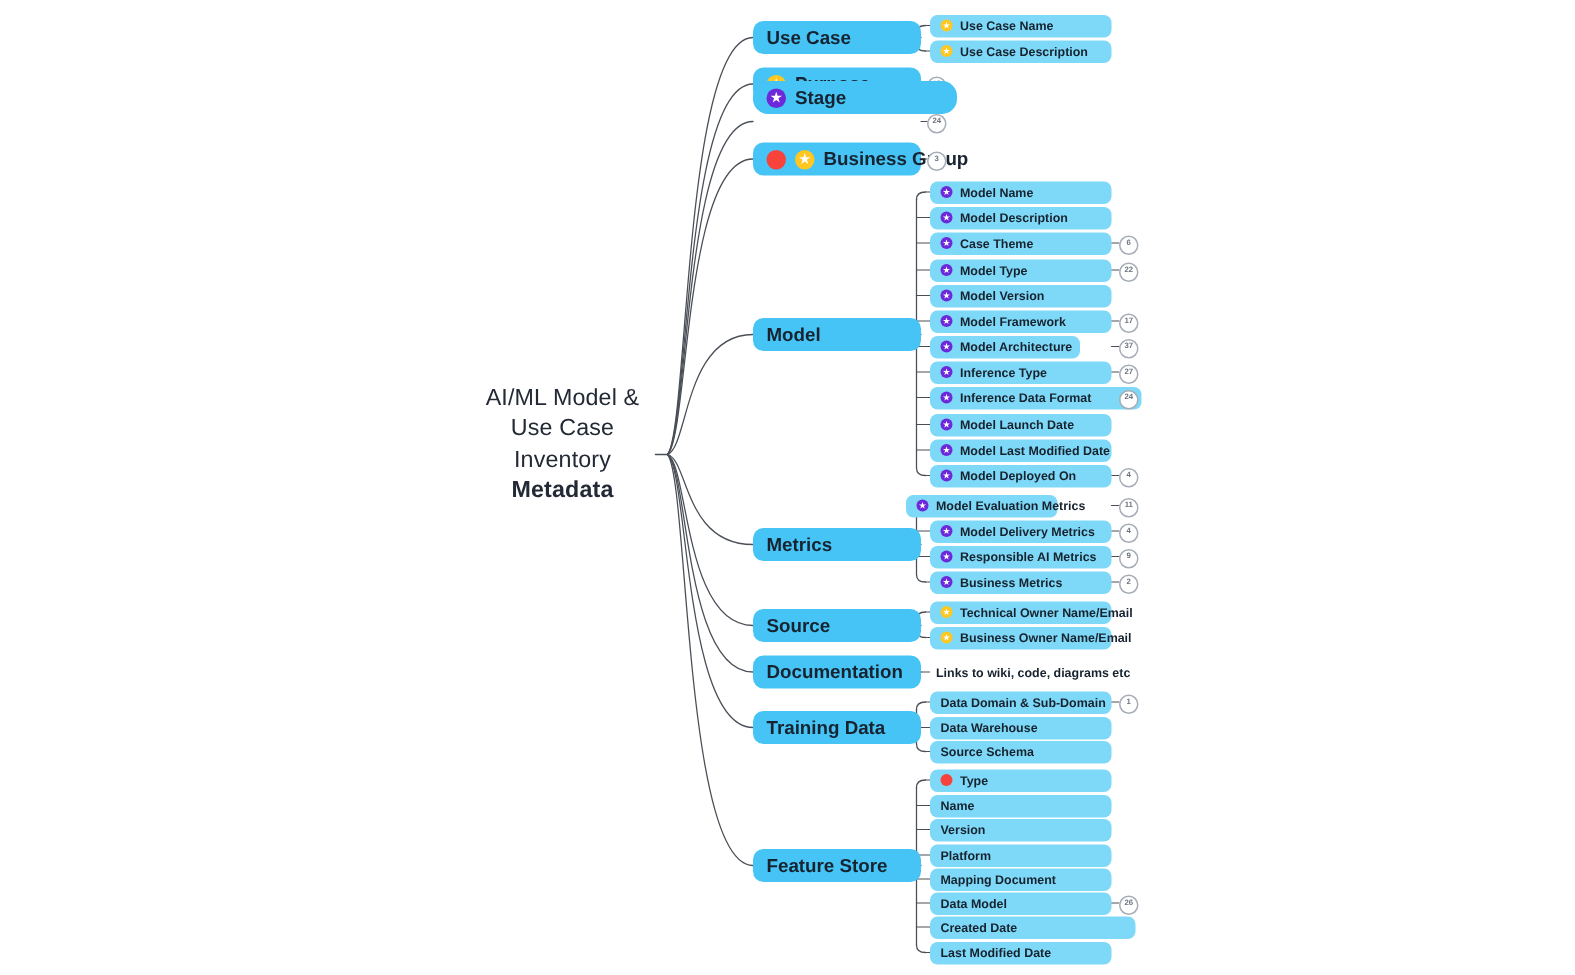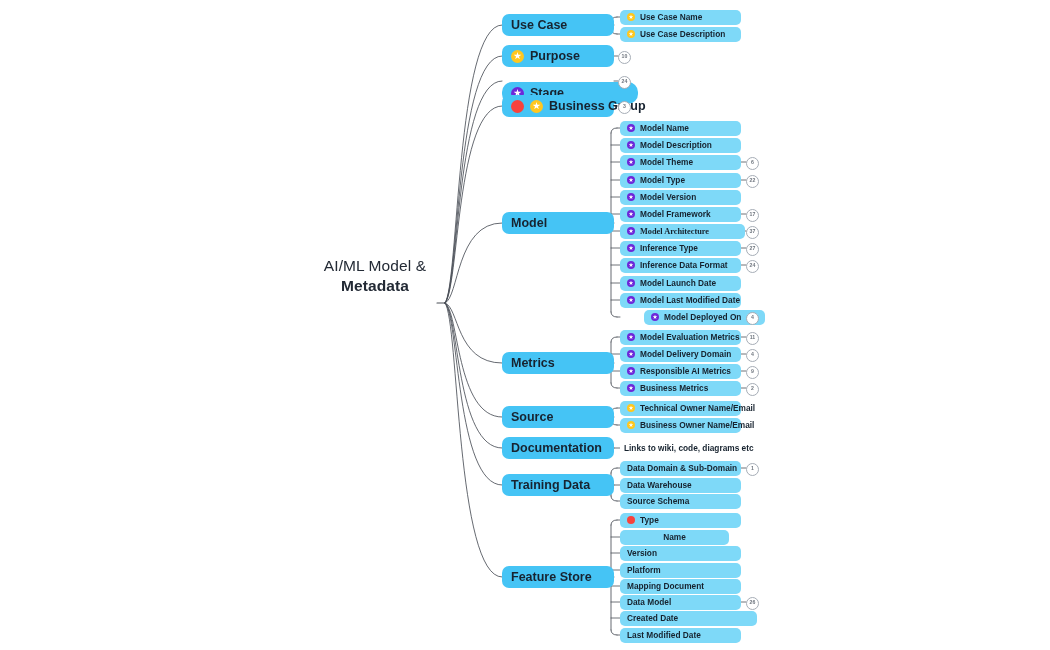--- a/index.html
+++ b/index.html
@@ -149,20 +149,21 @@
       <path d="M611,570 L620,570" fill="none" stroke="#4a4f57" stroke-width="0.8" stroke-linecap="round"></path>
       <path d="M611,586 L620,586" fill="none" stroke="#4a4f57" stroke-width="0.8" stroke-linecap="round"></path>
       <path d="M611,602 L620,602" fill="none" stroke="#4a4f57" stroke-width="0.8" stroke-linecap="round"></path>
       <path d="M741,602 L746,602" fill="none" stroke="#4a4f57" stroke-width="0.8" stroke-linecap="round"></path>
       <path d="M611,618 L620,618" fill="none" stroke="#4a4f57" stroke-width="0.8" stroke-linecap="round"></path>
       <path d="M617,635 L620,635" fill="none" stroke="#4a4f57" stroke-width="0.8" stroke-linecap="round"></path>
     </svg>
 
   <div class="root" style="left:315px;top:256px;width:120px;">
     <div>AI/ML Model &amp;</div>
+    <div>Use Case Inventory</div>
     <div class="l3">Metadata</div>
   </div>
 
 <div class="node n1" style="left: 502px; top: 14px; width: 112px;">
       <span class="lbl">Use Case</span>
     </div>
     <div class="node n2" style="left: 620px; top: 9.5px; width: 121px;">
       <span class="ico sm">
         <span class="star y" style="display: block; width: 8px; height: 8px; --s: 8px; position: relative;"><i></i><span style="position: absolute; left: 50%; top: 50%; transform: translate(-50%, -50%); background: rgb(255, 255, 255); width: 4.96px; height: 4.96px; clip-path: polygon(50% 0%, 61% 35%, 98% 35%, 68% 57%, 79% 91%, 50% 70%, 21% 91%, 32% 57%, 2% 35%, 39% 35%);"></span></span>
       </span>
@@ -174,21 +175,21 @@
       </span>
       <span class="lbl">Use Case Description</span>
     </div>
     <div class="node n1" style="left: 502px; top: 45px; width: 112px;">
       <span class="ico">
         <span class="star y" style="display: block; width: 13px; height: 13px; --s: 13px; position: relative;"><i></i><span style="position: absolute; left: 50%; top: 50%; transform: translate(-50%, -50%); background: rgb(255, 255, 255); width: 8.06px; height: 8.06px; clip-path: polygon(50% 0%, 61% 35%, 98% 35%, 68% 57%, 79% 91%, 50% 70%, 21% 91%, 32% 57%, 2% 35%, 39% 35%);"></span></span>
       </span>
       <span class="lbl" style="text-align: left;">Purpose</span>
     </div>
     <div class="badge" style="left: 618px; top: 50.5px;">10</div>
-    <div class="node n1" style="left: 502px; top: 82px; width: 136px; border-radius: 10px;">
+    <div class="node n1" style="left: 502px; top: 54px; width: 136px; border-radius: 10px;">
       <span class="ico">
         <span class="star p" style="display: block; width: 13px; height: 13px; --s: 13px; position: relative;"><i></i><span style="position: absolute; left: 50%; top: 50%; transform: translate(-50%, -50%); background: rgb(255, 255, 255); width: 8.06px; height: 8.06px; clip-path: polygon(50% 0%, 61% 35%, 98% 35%, 68% 57%, 79% 91%, 50% 70%, 21% 91%, 32% 57%, 2% 35%, 39% 35%);"></span></span>
       </span>
       <span class="lbl" style="text-align: left;">Stage</span>
     </div>
     <div class="badge" style="left: 618px; top: 75.5px;">24</div>
     <div class="node n1" style="left: 502px; top: 95px; width: 112px;">
       <span class="ico">
         <span class="dot r" style="display: block; width: 13px; height: 13px;"></span>
       </span>
@@ -210,21 +211,21 @@
     <div class="node n2" style="left: 620px; top: 137.5px; width: 121px;">
       <span class="ico sm">
         <span class="star p" style="display: block; width: 8px; height: 8px; --s: 8px; position: relative;"><i></i><span style="position: absolute; left: 50%; top: 50%; transform: translate(-50%, -50%); background: rgb(255, 255, 255); width: 4.96px; height: 4.96px; clip-path: polygon(50% 0%, 61% 35%, 98% 35%, 68% 57%, 79% 91%, 50% 70%, 21% 91%, 32% 57%, 2% 35%, 39% 35%);"></span></span>
       </span>
       <span class="lbl">Model Description</span>
     </div>
     <div class="node n2" style="left: 620px; top: 154.5px; width: 121px;">
       <span class="ico sm">
         <span class="star p" style="display: block; width: 8px; height: 8px; --s: 8px; position: relative;"><i></i><span style="position: absolute; left: 50%; top: 50%; transform: translate(-50%, -50%); background: rgb(255, 255, 255); width: 4.96px; height: 4.96px; clip-path: polygon(50% 0%, 61% 35%, 98% 35%, 68% 57%, 79% 91%, 50% 70%, 21% 91%, 32% 57%, 2% 35%, 39% 35%);"></span></span>
       </span>
-      <span class="lbl">Model Theme</span>
+      <span class="lbl">Case Theme</span>
     </div>
     <div class="badge" style="left: 746px; top: 156.5px;">6</div>
     <div class="node n2" style="left: 620px; top: 172.5px; width: 121px;">
       <span class="ico sm">
         <span class="star p" style="display: block; width: 8px; height: 8px; --s: 8px; position: relative;"><i></i><span style="position: absolute; left: 50%; top: 50%; transform: translate(-50%, -50%); background: rgb(255, 255, 255); width: 4.96px; height: 4.96px; clip-path: polygon(50% 0%, 61% 35%, 98% 35%, 68% 57%, 79% 91%, 50% 70%, 21% 91%, 32% 57%, 2% 35%, 39% 35%);"></span></span>
       </span>
       <span class="lbl">Model Type</span>
     </div>
     <div class="badge" style="left: 746px; top: 174.5px;">22</div>
     <div class="node n2" style="left: 620px; top: 189.5px; width: 121px;">
@@ -233,75 +234,75 @@
       </span>
       <span class="lbl">Model Version</span>
     </div>
     <div class="node n2" style="left: 620px; top: 206.5px; width: 121px;">
       <span class="ico sm">
         <span class="star p" style="display: block; width: 8px; height: 8px; --s: 8px; position: relative;"><i></i><span style="position: absolute; left: 50%; top: 50%; transform: translate(-50%, -50%); background: rgb(255, 255, 255); width: 4.96px; height: 4.96px; clip-path: polygon(50% 0%, 61% 35%, 98% 35%, 68% 57%, 79% 91%, 50% 70%, 21% 91%, 32% 57%, 2% 35%, 39% 35%);"></span></span>
       </span>
       <span class="lbl">Model Framework</span>
     </div>
     <div class="badge" style="left: 746px; top: 208.5px;">17</div>
-    <div class="node n2" style="left: 620px; top: 223.5px; width: 125px; font-family: Liberation Serif, serif;">
+    <div class="node n2" style="left: 620px; top: 223.5px; width: 100px;">
       <span class="ico sm">
         <span class="star p" style="display: block; width: 8px; height: 8px; --s: 8px; position: relative;"><i></i><span style="position: absolute; left: 50%; top: 50%; transform: translate(-50%, -50%); background: rgb(255, 255, 255); width: 4.96px; height: 4.96px; clip-path: polygon(50% 0%, 61% 35%, 98% 35%, 68% 57%, 79% 91%, 50% 70%, 21% 91%, 32% 57%, 2% 35%, 39% 35%);"></span></span>
       </span>
       <span class="lbl">Model Architecture</span>
     </div>
     <div class="badge" style="left: 746px; top: 225.5px;">37</div>
     <div class="node n2" style="left: 620px; top: 240.5px; width: 121px;">
       <span class="ico sm">
         <span class="star p" style="display: block; width: 8px; height: 8px; --s: 8px; position: relative;"><i></i><span style="position: absolute; left: 50%; top: 50%; transform: translate(-50%, -50%); background: rgb(255, 255, 255); width: 4.96px; height: 4.96px; clip-path: polygon(50% 0%, 61% 35%, 98% 35%, 68% 57%, 79% 91%, 50% 70%, 21% 91%, 32% 57%, 2% 35%, 39% 35%);"></span></span>
       </span>
       <span class="lbl">Inference Type</span>
     </div>
     <div class="badge" style="left: 746px; top: 242.5px;">27</div>
-    <div class="node n2" style="left: 620px; top: 257.5px; width: 121px;">
+    <div class="node n2" style="left: 620px; top: 257.5px; width: 141px;">
       <span class="ico sm">
         <span class="star p" style="display: block; width: 8px; height: 8px; --s: 8px; position: relative;"><i></i><span style="position: absolute; left: 50%; top: 50%; transform: translate(-50%, -50%); background: rgb(255, 255, 255); width: 4.96px; height: 4.96px; clip-path: polygon(50% 0%, 61% 35%, 98% 35%, 68% 57%, 79% 91%, 50% 70%, 21% 91%, 32% 57%, 2% 35%, 39% 35%);"></span></span>
       </span>
       <span class="lbl">Inference Data Format</span>
     </div>
     <div class="badge" style="left: 746px; top: 259.5px;">24</div>
     <div class="node n2" style="left: 620px; top: 275.5px; width: 121px;">
       <span class="ico sm">
         <span class="star p" style="display: block; width: 8px; height: 8px; --s: 8px; position: relative;"><i></i><span style="position: absolute; left: 50%; top: 50%; transform: translate(-50%, -50%); background: rgb(255, 255, 255); width: 4.96px; height: 4.96px; clip-path: polygon(50% 0%, 61% 35%, 98% 35%, 68% 57%, 79% 91%, 50% 70%, 21% 91%, 32% 57%, 2% 35%, 39% 35%);"></span></span>
       </span>
       <span class="lbl">Model Launch Date</span>
     </div>
     <div class="node n2" style="left: 620px; top: 292.5px; width: 121px;">
       <span class="ico sm">
         <span class="star p" style="display: block; width: 8px; height: 8px; --s: 8px; position: relative;"><i></i><span style="position: absolute; left: 50%; top: 50%; transform: translate(-50%, -50%); background: rgb(255, 255, 255); width: 4.96px; height: 4.96px; clip-path: polygon(50% 0%, 61% 35%, 98% 35%, 68% 57%, 79% 91%, 50% 70%, 21% 91%, 32% 57%, 2% 35%, 39% 35%);"></span></span>
       </span>
       <span class="lbl">Model Last Modified Date</span>
     </div>
-    <div class="node n2" style="left: 644px; top: 309.5px; width: 121px;">
+    <div class="node n2" style="left: 620px; top: 309.5px; width: 121px;">
       <span class="ico sm">
         <span class="star p" style="display: block; width: 8px; height: 8px; --s: 8px; position: relative;"><i></i><span style="position: absolute; left: 50%; top: 50%; transform: translate(-50%, -50%); background: rgb(255, 255, 255); width: 4.96px; height: 4.96px; clip-path: polygon(50% 0%, 61% 35%, 98% 35%, 68% 57%, 79% 91%, 50% 70%, 21% 91%, 32% 57%, 2% 35%, 39% 35%);"></span></span>
       </span>
       <span class="lbl">Model Deployed On</span>
     </div>
     <div class="badge" style="left: 746px; top: 311.5px;">4</div>
     <div class="node n1" style="left: 502px; top: 352px; width: 112px;">
       <span class="lbl">Metrics</span>
     </div>
-    <div class="node n2" style="left: 620px; top: 329.5px; width: 121px;">
+    <div class="node n2" style="left: 604px; top: 329.5px; width: 101px;">
       <span class="ico sm">
         <span class="star p" style="display: block; width: 8px; height: 8px; --s: 8px; position: relative;"><i></i><span style="position: absolute; left: 50%; top: 50%; transform: translate(-50%, -50%); background: rgb(255, 255, 255); width: 4.96px; height: 4.96px; clip-path: polygon(50% 0%, 61% 35%, 98% 35%, 68% 57%, 79% 91%, 50% 70%, 21% 91%, 32% 57%, 2% 35%, 39% 35%);"></span></span>
       </span>
       <span class="lbl">Model Evaluation Metrics</span>
     </div>
     <div class="badge" style="left: 746px; top: 331.5px;">11</div>
     <div class="node n2" style="left: 620px; top: 346.5px; width: 121px;">
       <span class="ico sm">
         <span class="star p" style="display: block; width: 8px; height: 8px; --s: 8px; position: relative;"><i></i><span style="position: absolute; left: 50%; top: 50%; transform: translate(-50%, -50%); background: rgb(255, 255, 255); width: 4.96px; height: 4.96px; clip-path: polygon(50% 0%, 61% 35%, 98% 35%, 68% 57%, 79% 91%, 50% 70%, 21% 91%, 32% 57%, 2% 35%, 39% 35%);"></span></span>
       </span>
-      <span class="lbl">Model Delivery Domain</span>
+      <span class="lbl">Model Delivery Metrics</span>
     </div>
     <div class="badge" style="left: 746px; top: 348.5px;">4</div>
     <div class="node n2" style="left: 620px; top: 363.5px; width: 121px;">
       <span class="ico sm">
         <span class="star p" style="display: block; width: 8px; height: 8px; --s: 8px; position: relative;"><i></i><span style="position: absolute; left: 50%; top: 50%; transform: translate(-50%, -50%); background: rgb(255, 255, 255); width: 4.96px; height: 4.96px; clip-path: polygon(50% 0%, 61% 35%, 98% 35%, 68% 57%, 79% 91%, 50% 70%, 21% 91%, 32% 57%, 2% 35%, 39% 35%);"></span></span>
       </span>
       <span class="lbl">Responsible AI Metrics</span>
     </div>
     <div class="badge" style="left: 746px; top: 365.5px;">9</div>
     <div class="node n2" style="left: 620px; top: 380.5px; width: 121px;">
@@ -347,21 +348,21 @@
     </div>
     <div class="node n1" style="left: 502px; top: 566px; width: 112px;">
       <span class="lbl">Feature Store</span>
     </div>
     <div class="node n2" style="left: 620px; top: 512.5px; width: 121px;">
       <span class="ico sm">
         <span class="dot r" style="display: block; width: 8px; height: 8px;"></span>
       </span>
       <span class="lbl">Type</span>
     </div>
-    <div class="node n2" style="left: 620px; top: 529.5px; width: 109px; text-align: center;">
+    <div class="node n2" style="left: 620px; top: 529.5px; width: 121px;">
       <span class="lbl">Name</span>
     </div>
     <div class="node n2" style="left: 620px; top: 545.5px; width: 121px;">
       <span class="lbl">Version</span>
     </div>
     <div class="node n2" style="left: 620px; top: 562.5px; width: 121px;">
       <span class="lbl">Platform</span>
     </div>
     <div class="node n2" style="left: 620px; top: 578.5px; width: 121px;">
       <span class="lbl">Mapping Document</span>

